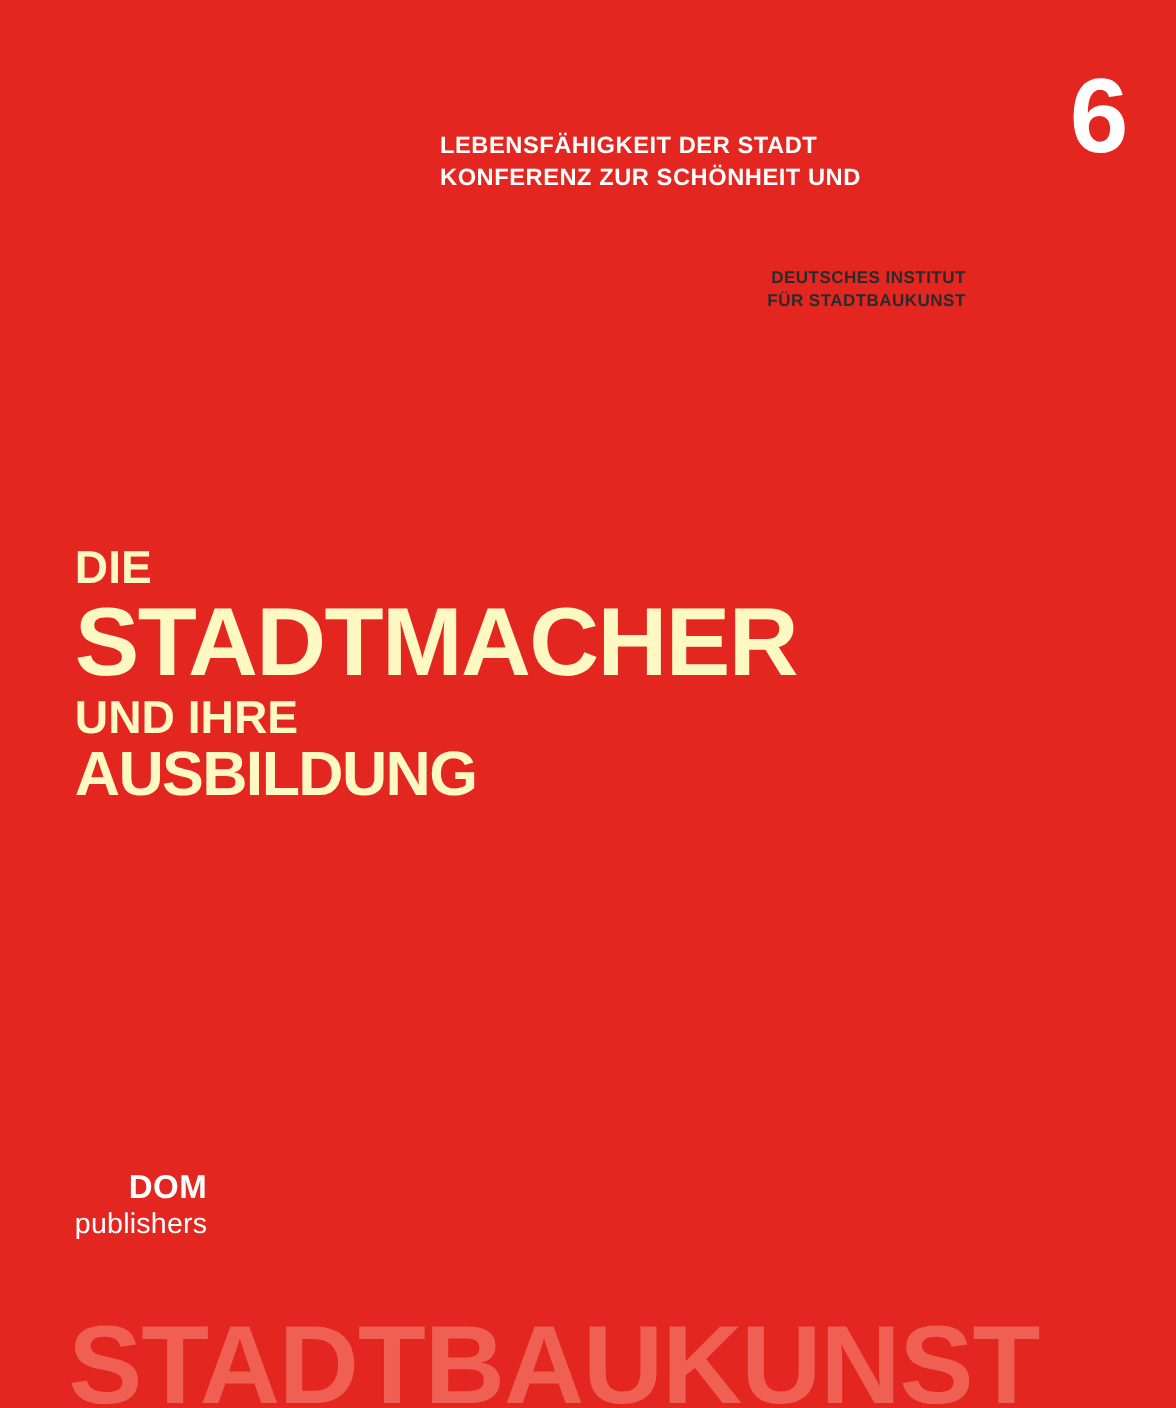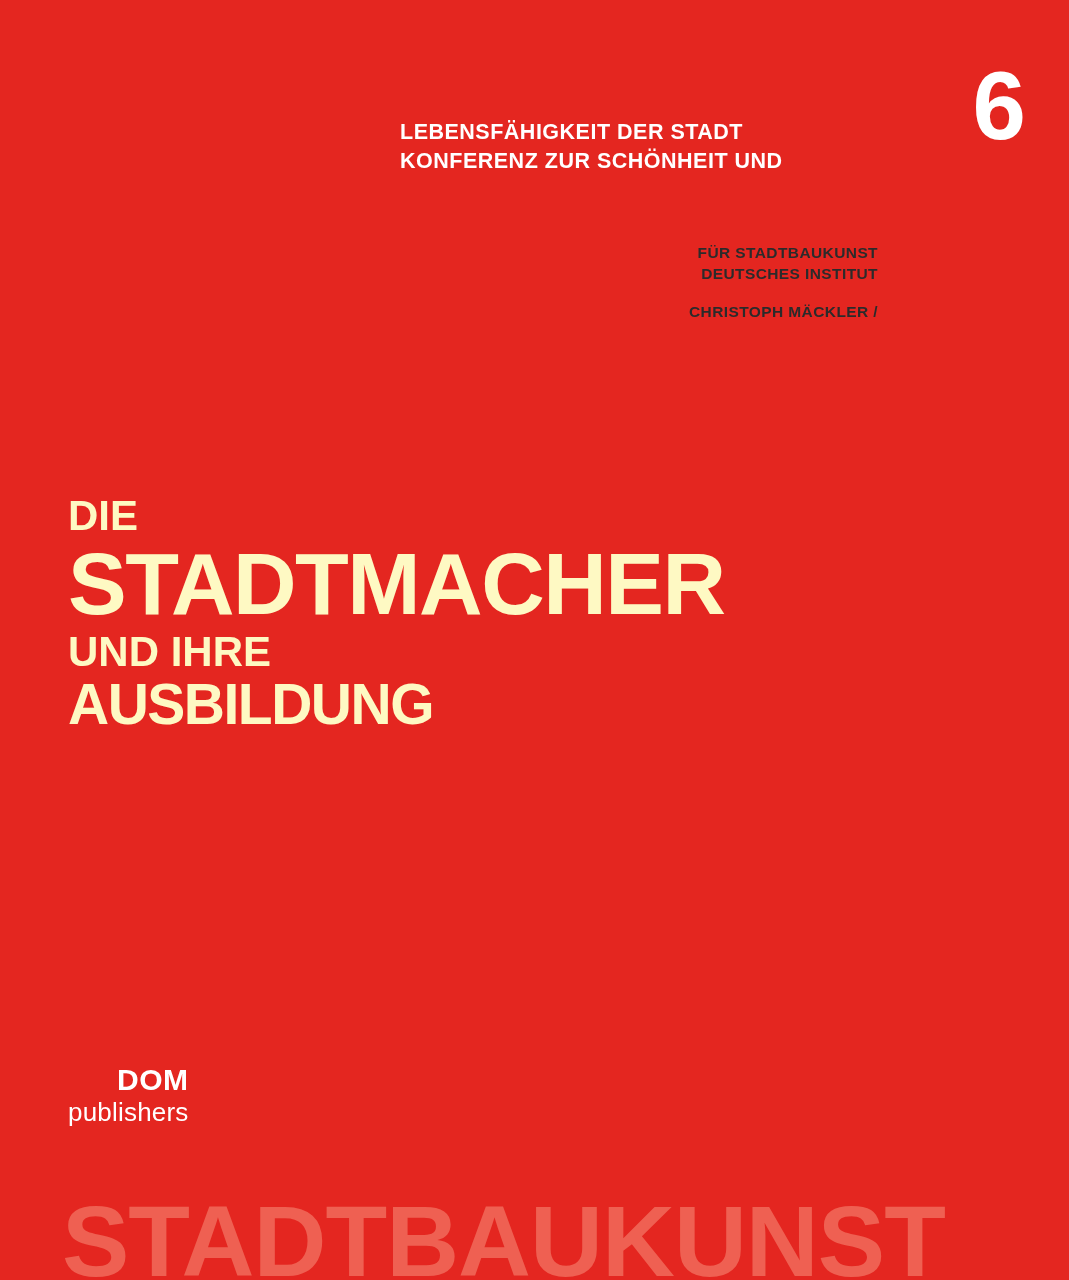--- a/index.html
+++ b/index.html
@@ -151,26 +151,25 @@
 <div class="cover">
 
   <div class="series-number">6</div>
 
   <div class="conference-title">
     <div>Lebensfähigkeit der Stadt</div>
     <div>Konferenz zur Schönheit und</div>
   </div>
 
   <div class="institute-block">
+    <div>Deutsches Institut</div>
     <div>für Stadtbaukunst</div>
-    <div>Deutsches Institut</div>
   </div>
 
   <div class="editors-block">
-    <div>Christoph Mäckler /</div>
   </div>
 
   <div class="main-title">
     <div class="title-small">Die</div>
     <div class="title-large">Stadtmacher</div>
     <div class="title-small-2">und ihre</div>
     <div class="title-large-2">Ausbildung</div>
   </div>
 
   <div class="publisher">

